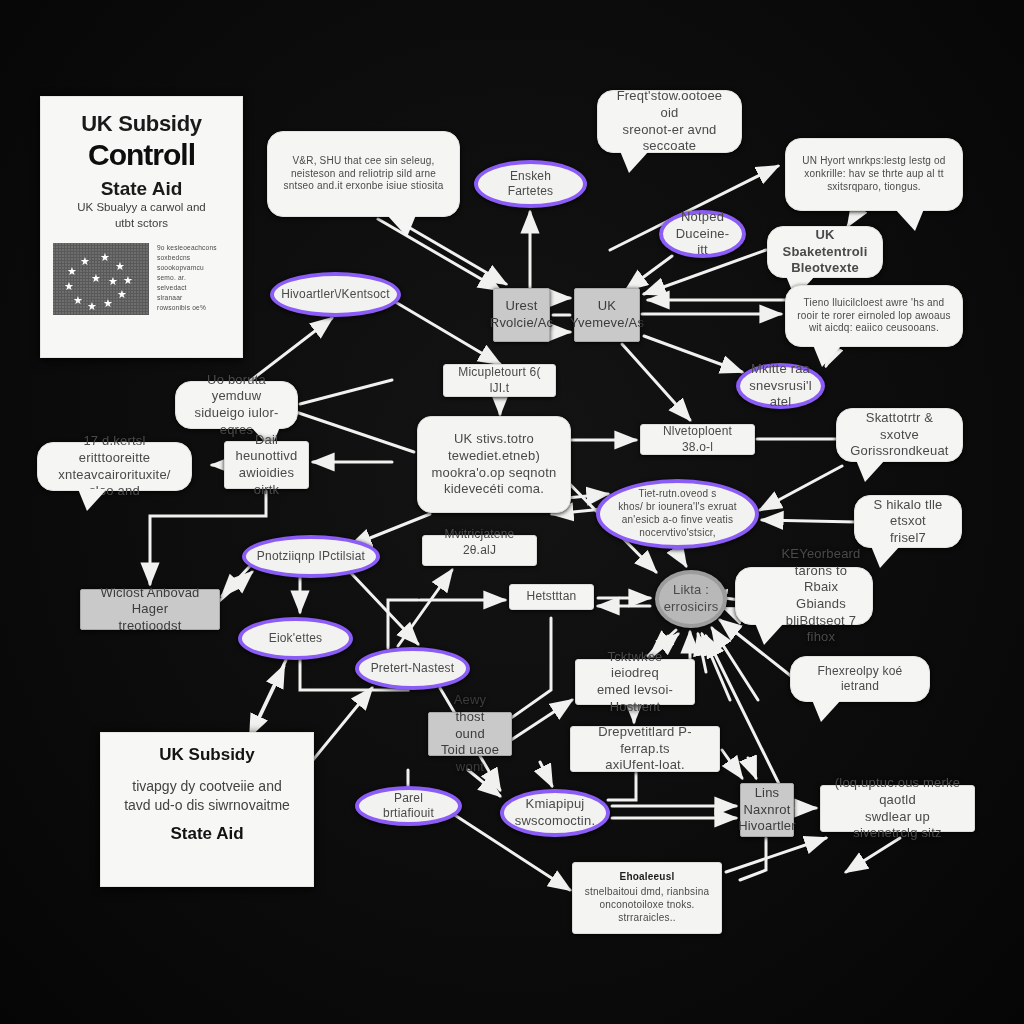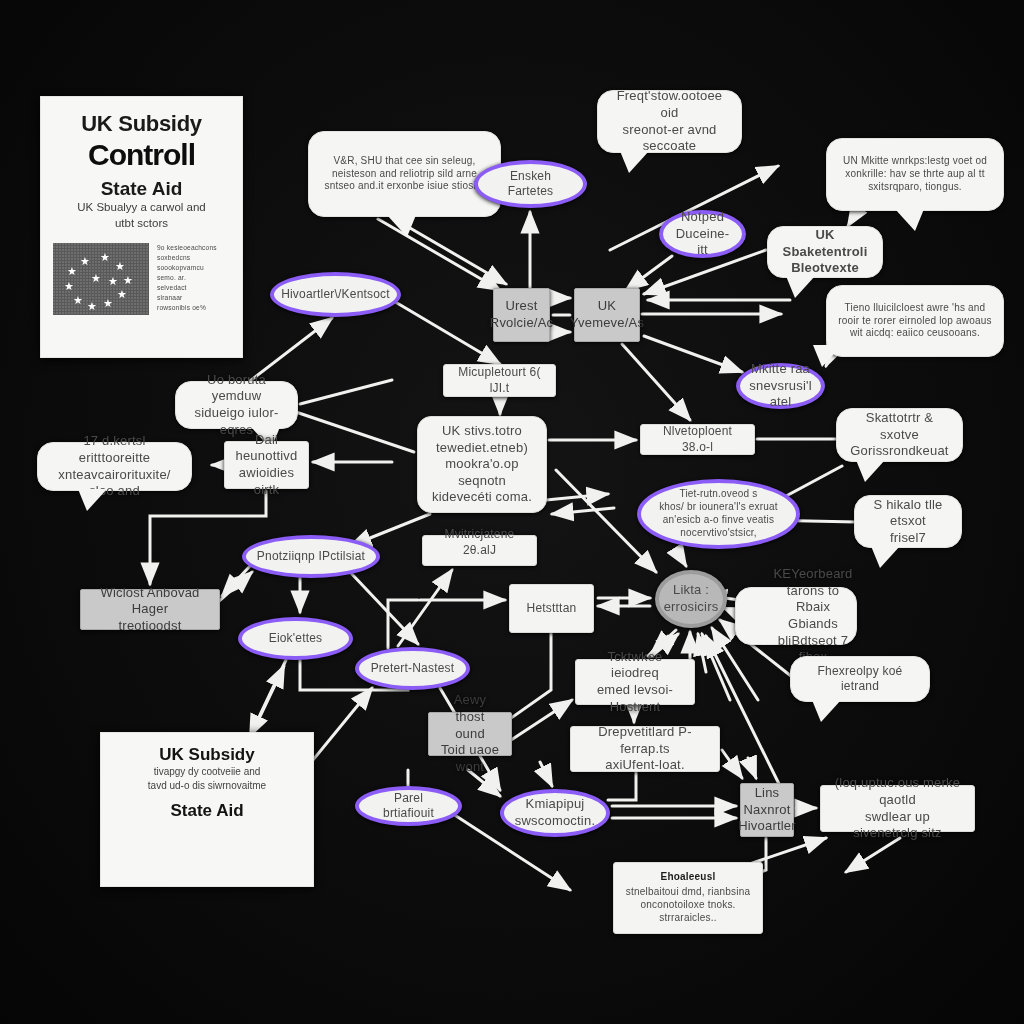--- a/index.html
+++ b/index.html
@@ -47,21 +47,21 @@
   }
   .ellipse.grey{background:#b8b8b8;border-color:#9c9c9c;}
   .cloudbox{
     background:#f5f5f3;border-radius:16px;border:1px solid #e2e2de;
   }
   
   .tail{position:absolute;width:0;height:0;z-index:2;}
   .tail.bl{border-left:9px solid transparent;border-right:20px solid transparent;border-top:22px solid #f5f5f3;}
   .tail.br{border-left:20px solid transparent;border-right:9px solid transparent;border-top:22px solid #f5f5f3;}
 
-  .t10{font-size:10px;margin-left:41px;}
+  .t10{font-size:10px;}
   .t11{font-size:13px;}
   .t12{font-size:12px;}
 
   
   .poster{
     position:absolute;z-index:3;background:#f7f7f5;
     border:1px solid #e6e6e2;
     box-sizing:border-box;
     filter:drop-shadow(0 2px 5px rgba(0,0,0,.9));
   }
@@ -74,21 +74,21 @@
   #poster-top .flag{
     width:96px;height:72px;background:#595959;
     background-image:radial-gradient(circle at 1px 1px,#6e6e6e 1px,transparent 1px);
     background-size:3px 3px;position:relative;flex:0 0 auto;
   }
   #poster-top .star{position:absolute;color:#fff;font-size:11px;line-height:1;}
   #poster-top .meta{font-size:6.6px;color:#4a4a4a;line-height:1.52;letter-spacing:.2px;}
 
   #poster-bottom{left:100px;top:732px;width:214px;height:155px;padding:12px 10px;}
   #poster-bottom .b1{font-size:17px;font-weight:700;color:#131313;text-align:center;}
-  #poster-bottom .b2{font-size:10px;color:#434343;text-align:center;margin-top:0;line-height:1.38;}
+  #poster-bottom .b2{font-size:14px;color:#434343;text-align:center;margin-top:12px;line-height:1.38;}
   #poster-bottom .b3{font-size:17px;font-weight:700;color:#131313;text-align:center;margin-top:8px;}
   #poster-bottom .b4{font-size:10.5px;color:#4a4a4a;text-align:center;margin-top:5px;line-height:1.4;}
 
   .bold-lead{font-weight:700;color:#1c1c1c;display:block;margin-bottom:2px;}
 </style>
 </head>
 <body>
 
 <div id="stage">
 
@@ -232,58 +232,58 @@
       </div>
       <div class="tail br" style="top: 215px; left: 387px;"></div>
       <div class="node ellipse t12" style="left: 474px; top: 160px; width: 113px; height: 48px;">
         <div><span>Enskeh Fartetes</span></div>
       </div>
       <div class="node cloudbox t11" style="left: 597px; top: 90px; width: 145px; height: 63px;">
         <div><span>Freqt'stow.ootoee oid</span><br><span>sreonot-er avnd seccoate</span></div>
       </div>
       <div class="tail bl" style="top: 151px; left: 620px;"></div>
       <div class="node cloudbox t10" style="left: 785px; top: 138px; width: 178px; height: 73px;">
-        <div><span>UN Mkitte wnrkps:lestg voet od</span><br><span>xonkrille: hav se thrte aup al tt</span><br><span>sxitsrqparo, tiongus.</span></div>
+        <div><span>UN Hyort wnrkps:lestg lestg od</span><br><span>xonkrille: hav se thrte aup al tt</span><br><span>sxitsrqparo, tiongus.</span></div>
       </div>
       <div class="tail br" style="top: 209px; left: 895px;"></div>
       <div class="node ellipse t11" style="left: 659px; top: 210px; width: 87px; height: 48px;">
         <div><span>Notped</span><br><span>Duceine-itt</span></div>
       </div>
       <div class="node cloudbox t11" style="left: 767px; top: 226px; width: 116px; height: 52px; font-weight: bold;">
         <div><span>UK Sbaketentroli</span><br><span>Bleotvexte</span></div>
       </div>
       <div class="tail bl" style="top: 276px; left: 786px;"></div>
       <div class="node ellipse t12" style="left: 270px; top: 272px; width: 131px; height: 45px;">
         <div><span>Hivoartler\/Kentsoct</span></div>
       </div>
       <div class="node proc t11" style="left: 493px; top: 288px; width: 57px; height: 54px;">
         <div><span>Urest</span><br><span>Rvolcie/Ac</span></div>
       </div>
       <div class="node proc t11" style="left: 574px; top: 288px; width: 66px; height: 54px;">
         <div><span>UK</span><br><span>Yvemeve/As</span></div>
       </div>
-      <div class="node cloudbox t10" style="left: 785px; top: 285px; width: 178px; height: 72px;">
+      <div class="node cloudbox t10" style="left: 785px; top: 285px; width: 178px; height: 62px;">
         <div><span>Tieno lluicilcloest awre 'hs and</span><br><span>rooir te rorer eirnoled lop awoaus</span><br><span>wit aicdq: eaiico ceusooans.</span></div>
       </div>
       <div class="tail bl" style="top: 345px; left: 813px;"></div>
       <div class="node ellipse t11" style="left: 736px; top: 363px; width: 89px; height: 46px;">
         <div><span>Mkitte raa</span><br><span>snevsrusi'l atel</span></div>
       </div>
       <div class="node cloudbox t11" style="left: 175px; top: 381px; width: 123px; height: 48px;">
         <div><span>Uo boruta yemduw</span><br><span>sidueigo iulor-eqres</span></div>
       </div>
       <div class="tail br" style="top: 427px; left: 251px;"></div>
       <div class="node rect t12" style="left: 443px; top: 364px; width: 113px; height: 33px;">
         <div><span>Micupletourt 6( lJI.t</span></div>
       </div>
       <div class="node cloudbox t11" style="left: 836px; top: 408px; width: 127px; height: 54px;">
         <div><span>Skattotrtr &amp; sxotve</span><br><span>Gorissrondkeuat</span></div>
       </div>
       <div class="tail bl" style="top: 460px; left: 856px;"></div>
-      <div class="node rect round t11" style="left: 417px; top: 416px; width: 130px; height: 97px;">
+      <div class="node rect round t11" style="left: 417px; top: 416px; width: 154px; height: 97px;">
         <div><span>UK  stivs.totro</span><br><span>tewediet.etneb)</span><br><span>mookra'o.op seqnotn</span><br><span>kidevecéti coma.</span></div>
       </div>
       <div class="node rect t12" style="left: 640px; top: 424px; width: 115px; height: 31px;">
         <div><span>Nlvetoploent 38.o-l</span></div>
       </div>
       <div class="node cloudbox t11" style="left: 37px; top: 442px; width: 155px; height: 49px;">
         <div><span>17 d.kertsl eritttooreitte</span><br><span>xnteavcairorituxite/ sloo and</span></div>
       </div>
       <div class="tail bl" style="top: 489px; left: 78px;"></div>
       <div class="node rect t11" style="left: 224px; top: 441px; width: 85px; height: 48px;">
@@ -298,28 +298,28 @@
       <div class="tail bl" style="top: 546px; left: 871px;"></div>
       <div class="node ellipse t12" style="left: 242px; top: 535px; width: 138px; height: 43px;">
         <div><span>Pnotziiqnp IPctilsiat</span></div>
       </div>
       <div class="node rect t12" style="left: 422px; top: 535px; width: 115px; height: 31px; align-items: flex-end;">
         <div><span>Mvitricjatene 2θ.alJ</span></div>
       </div>
       <div class="node ellipse grey t11" style="left: 655px; top: 570px; width: 72px; height: 58px;">
         <div><span>Likta :</span><br><span>errosicirs</span></div>
       </div>
-      <div class="node cloudbox t11" style="left: 735px; top: 587px; width: 122px; height: 58px; padding-left: 44px;">
+      <div class="node cloudbox t11" style="left: 735px; top: 567px; width: 138px; height: 58px; padding-left: 44px;">
         <div><span>KEYeorbeard</span><br><span>tarons to Rbaix Gbiands</span><br><span>bliBdtseot 7 fihox</span></div>
       </div>
       <div class="tail bl" style="top: 623px; left: 755px;"></div>
       <div class="node proc t11" style="left: 80px; top: 589px; width: 140px; height: 41px;">
         <div><span>Wiclost Anbovad Hager</span><br><span>treotioodst</span></div>
       </div>
-      <div class="node rect t12" style="left: 509px; top: 584px; width: 85px; height: 49px;">
+      <div class="node rect t12" style="left: 509px; top: 584px; width: 85px; height: 26px;">
         <div><span>Hetstttan</span></div>
       </div>
       <div class="node ellipse t12" style="left: 238px; top: 617px; width: 115px; height: 43px;">
         <div><span>Eiok'ettes</span></div>
       </div>
       <div class="node cloudbox t12" style="left: 790px; top: 656px; width: 140px; height: 46px;">
         <div><span>Fhexreolpy koé ietrand</span></div>
       </div>
       <div class="tail bl" style="top: 700px; left: 812px;"></div>
       <div class="node ellipse t12" style="left: 355px; top: 647px; width: 115px; height: 43px;">

